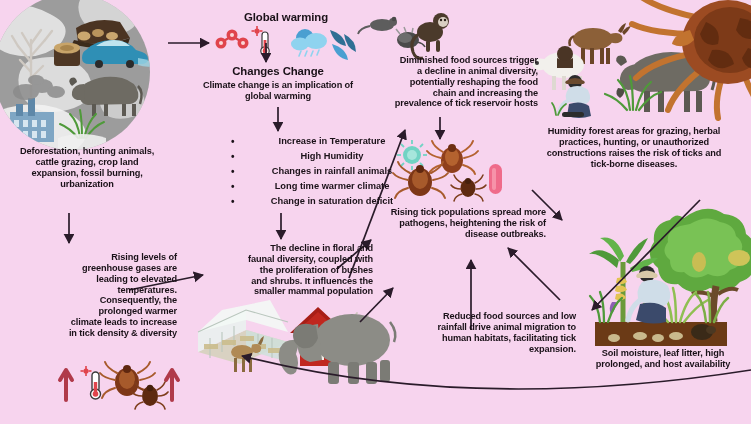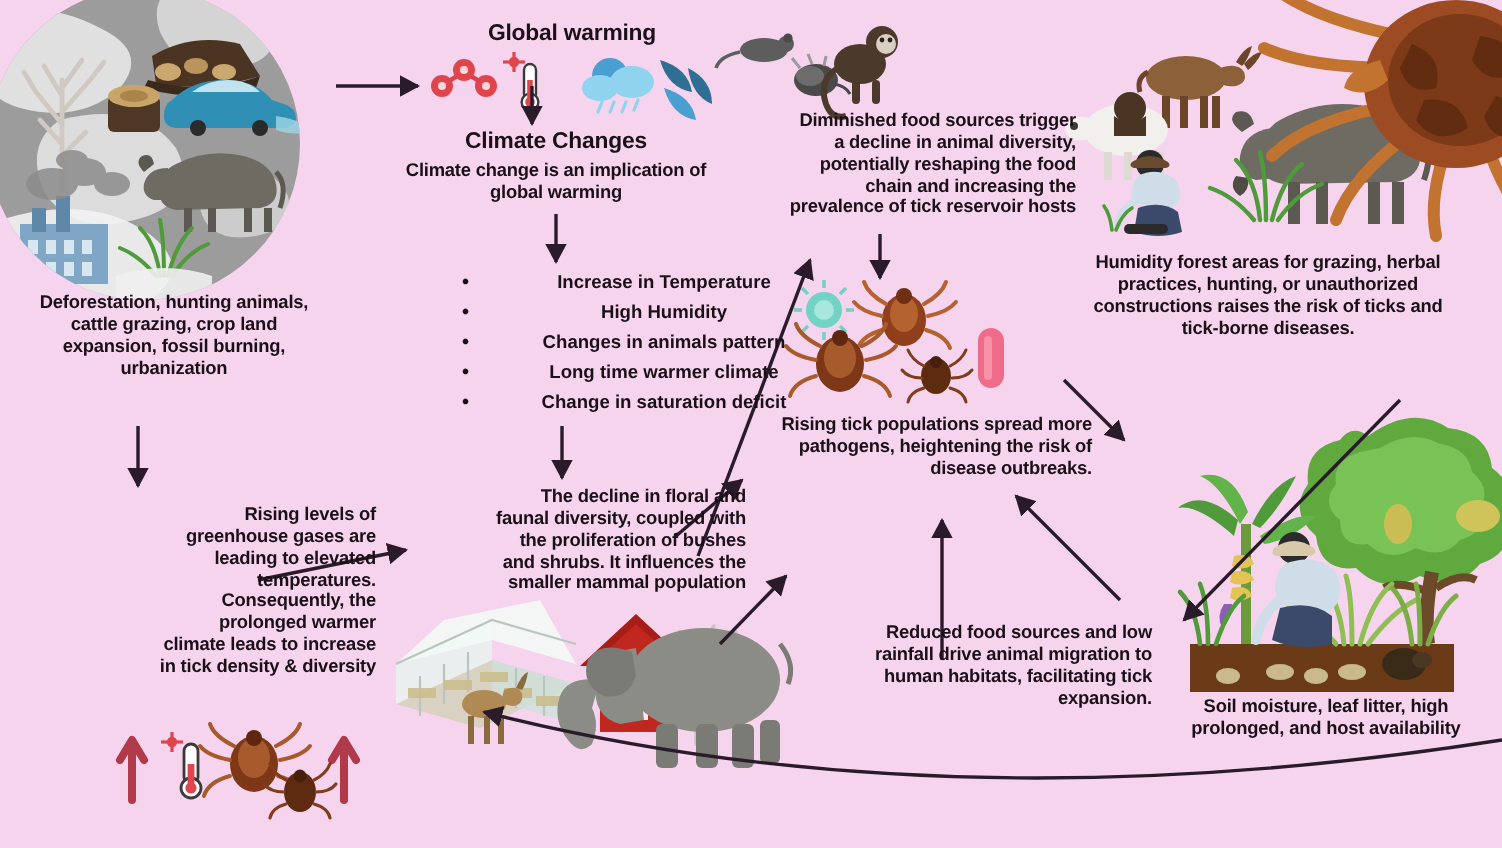--- a/index.html
+++ b/index.html
@@ -545,39 +545,39 @@
       <line x1="471" y1="330" x2="471" y2="260"></line>
       <line x1="560" y1="300" x2="508" y2="248"></line>
       <line x1="532" y1="190" x2="562" y2="220"></line>
       <line x1="700" y1="200" x2="592" y2="310"></line>
       <path d="M751 370 Q470 414 242 356"></path>
     </g>
   </svg>
 
   <div class="txt ctr" style="left:206px; top:11px; width:160px; font-size:11.4px;">Global warming</div>
 
-  <div class="txt ctr" style="left:198px; top:65px; width:160px; font-size:11.4px;">Climate Changes</div>
+  <div class="txt ctr" style="left:198px; top:65px; width:160px; font-size:11.4px;">Changes Change</div>
 
   <div class="txt ctr" style="left:192px; top:80px; width:172px; font-size:9.2px;">Climate change is an implication of
 global warming</div>
 
   <ul class="bullets" style="left:228px; top:134px; width:180px;text-align:center;">
     <li>Increase in Temperature</li>
     <li>High Humidity</li>
-    <li>Changes in animals pattern</li>
+    <li>Changes in rainfall animals</li>
     <li>Long time warmer climate</li>
     <li>Change in saturation deficit</li>
   </ul>
 
   <div class="txt ctr" style="left:2px; top:146px; width:170px; font-size:9.2px;">Deforestation, hunting animals,
 cattle grazing, crop land
 expansion, fossil burning,
 urbanization</div>
 
-  <div class="txt lft" style="left:38px; top:252px; width:150px; font-size:9.2px;">Rising levels of
+  <div class="txt lft" style="left:27px; top:252px; width:150px; font-size:9.2px;">Rising levels of
 greenhouse gases are
 leading to elevated
 temperatures.
 Consequently, the
 prolonged warmer
 climate leads to increase
 in tick density &amp; diversity</div>
 
   <div class="txt lft" style="left:213px; top:243px; width:160px; font-size:9.2px;">The decline in floral and
 faunal diversity, coupled with

